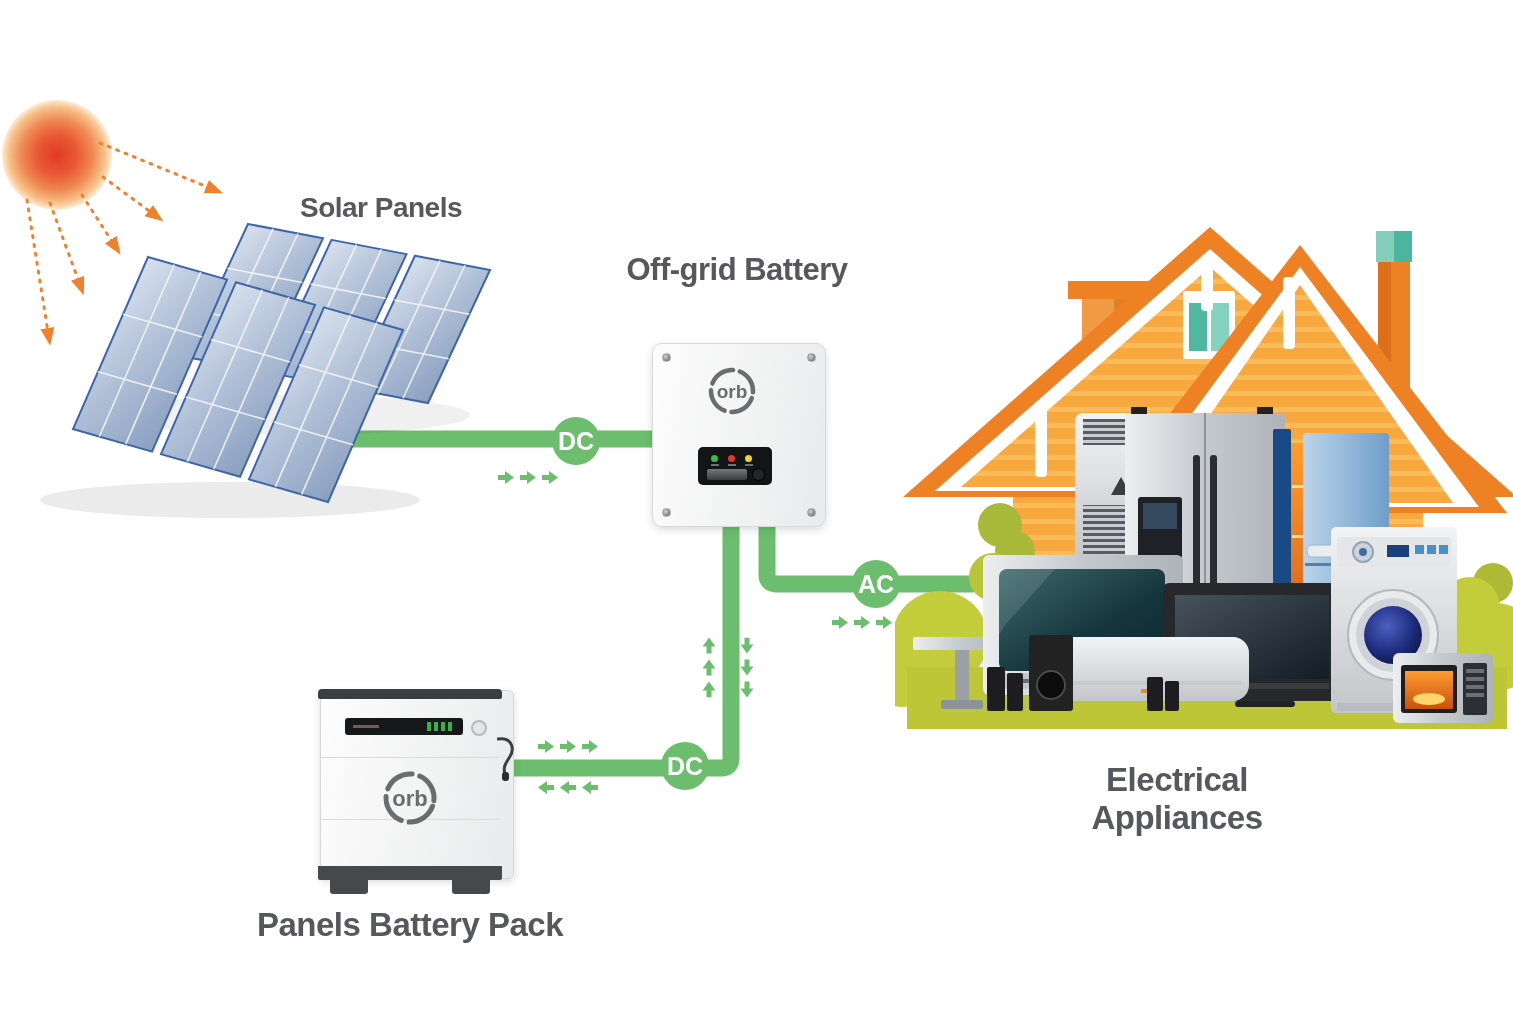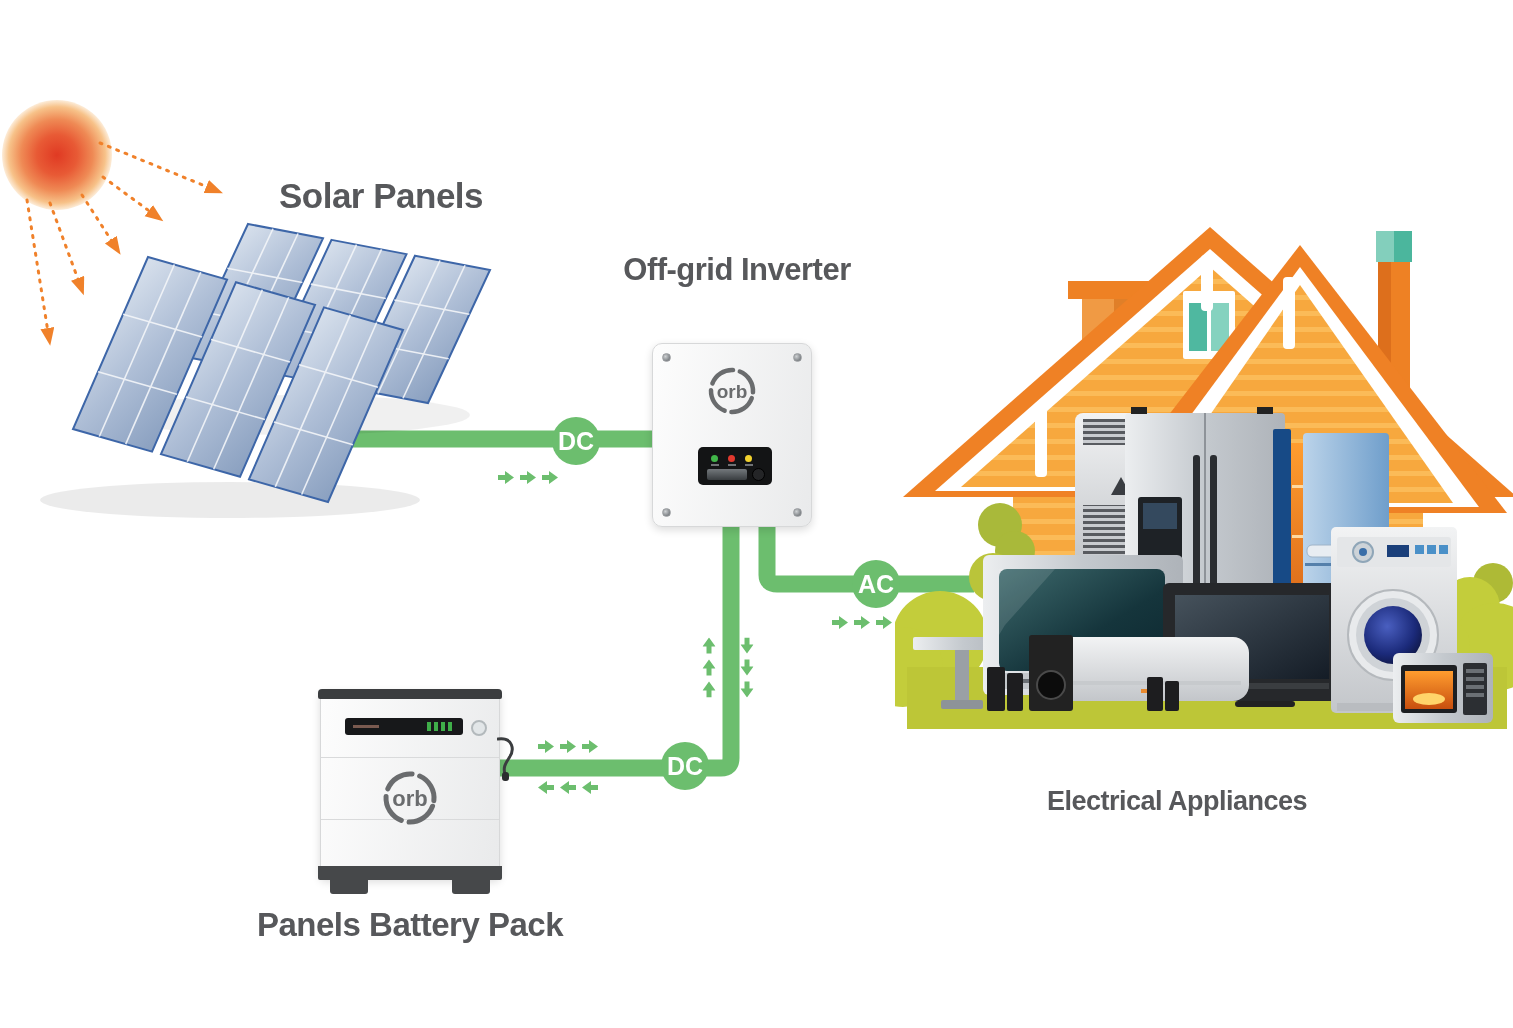--- a/index.html
+++ b/index.html
@@ -4,21 +4,21 @@
 <style>
   html,body{margin:0;padding:0;background:#ffffff;}
   #canvas{position:relative;width:1513px;height:1028px;background:#ffffff;overflow:hidden;
           font-family:"Liberation Sans",sans-serif;}
   .abs{position:absolute;}
   .label{position:absolute;color:#57585B;font-weight:bold;text-align:center;letter-spacing:-0.5px;}
   .badge{position:absolute;width:48px;height:48px;border-radius:50%;background:#6CBE6E;color:#fff;
          font-size:25px;font-weight:bold;line-height:48px;text-align:center;margin-left:46px;}
   .arrows{position:absolute;width:60px;height:13px;margin:-6.5px 0 0 -30px;}
   .device{position:absolute;background:linear-gradient(100deg,#fdfdfd,#e9eaeb);
-          border:1px solid #d7d8d9;box-shadow:0 3px 8px rgba(0,0,0,.14);}
+          border:1px solid #d7d8d9;box-shadow:0 3px 8px rgba(0,0,0,.14);padding-left:14px;}
   
   #inverter{left:652px;top:343px;width:158px;height:182px;border-radius:10px;}
   .screw{position:absolute;width:7px;height:7px;border-radius:50%;
          background:radial-gradient(circle at 35% 35%,#cfd2d4,#7e8286 70%,#55585b);border:1px solid #9a9da0;}
   #inv-display{position:absolute;left:45px;top:103px;width:74px;height:38px;background:#131415;border-radius:5px;}
   .led{position:absolute;top:8px;width:7px;height:7px;border-radius:50%;}
   .ledbar{position:absolute;top:17px;width:8px;height:2px;background:#6f7275;}
   #inv-screen{position:absolute;left:9px;top:22px;width:40px;height:11px;border-radius:2px;
               background:linear-gradient(#73787c,#393d40);}
   #inv-btn{position:absolute;right:7px;top:21px;width:11px;height:11px;border-radius:50%;
@@ -374,20 +374,20 @@
       </g>
   </svg>
   <svg class="arrows" style="left:862px;top:622px" viewBox="0 0 60 13">
     <g fill="#6CBE6E">
         <use href="#arrow-shape" x="0"></use>
         <use href="#arrow-shape" x="22"></use>
         <use href="#arrow-shape" x="44"></use>
       </g>
   </svg>
 
-  <div class="label" style="left:231px;top:176px;width:300px;font-size:35px">Solar Panels</div>
+  <div class="label" style="left:231px;top:192px;width:300px;font-size:28px">Solar Panels</div>
   <div class="label" style="left:562px;top:248px;width:350px;font-size:31px;line-height:43px">
-    <div>Off-grid Inverter</div>
+    <div>Off-grid Battery</div>
   </div>
   <div class="label" style="left:235px;top:906px;width:350px;font-size:33px">Panels Battery Pack</div>
-  <div class="label" style="left:1017px;top:786px;width:320px;font-size:27px">Electrical Appliances</div>
+  <div class="label" style="left:1017px;top:761px;width:320px;font-size:33px">Electrical Appliances</div>
 
 </div>
 
 </body></html>

